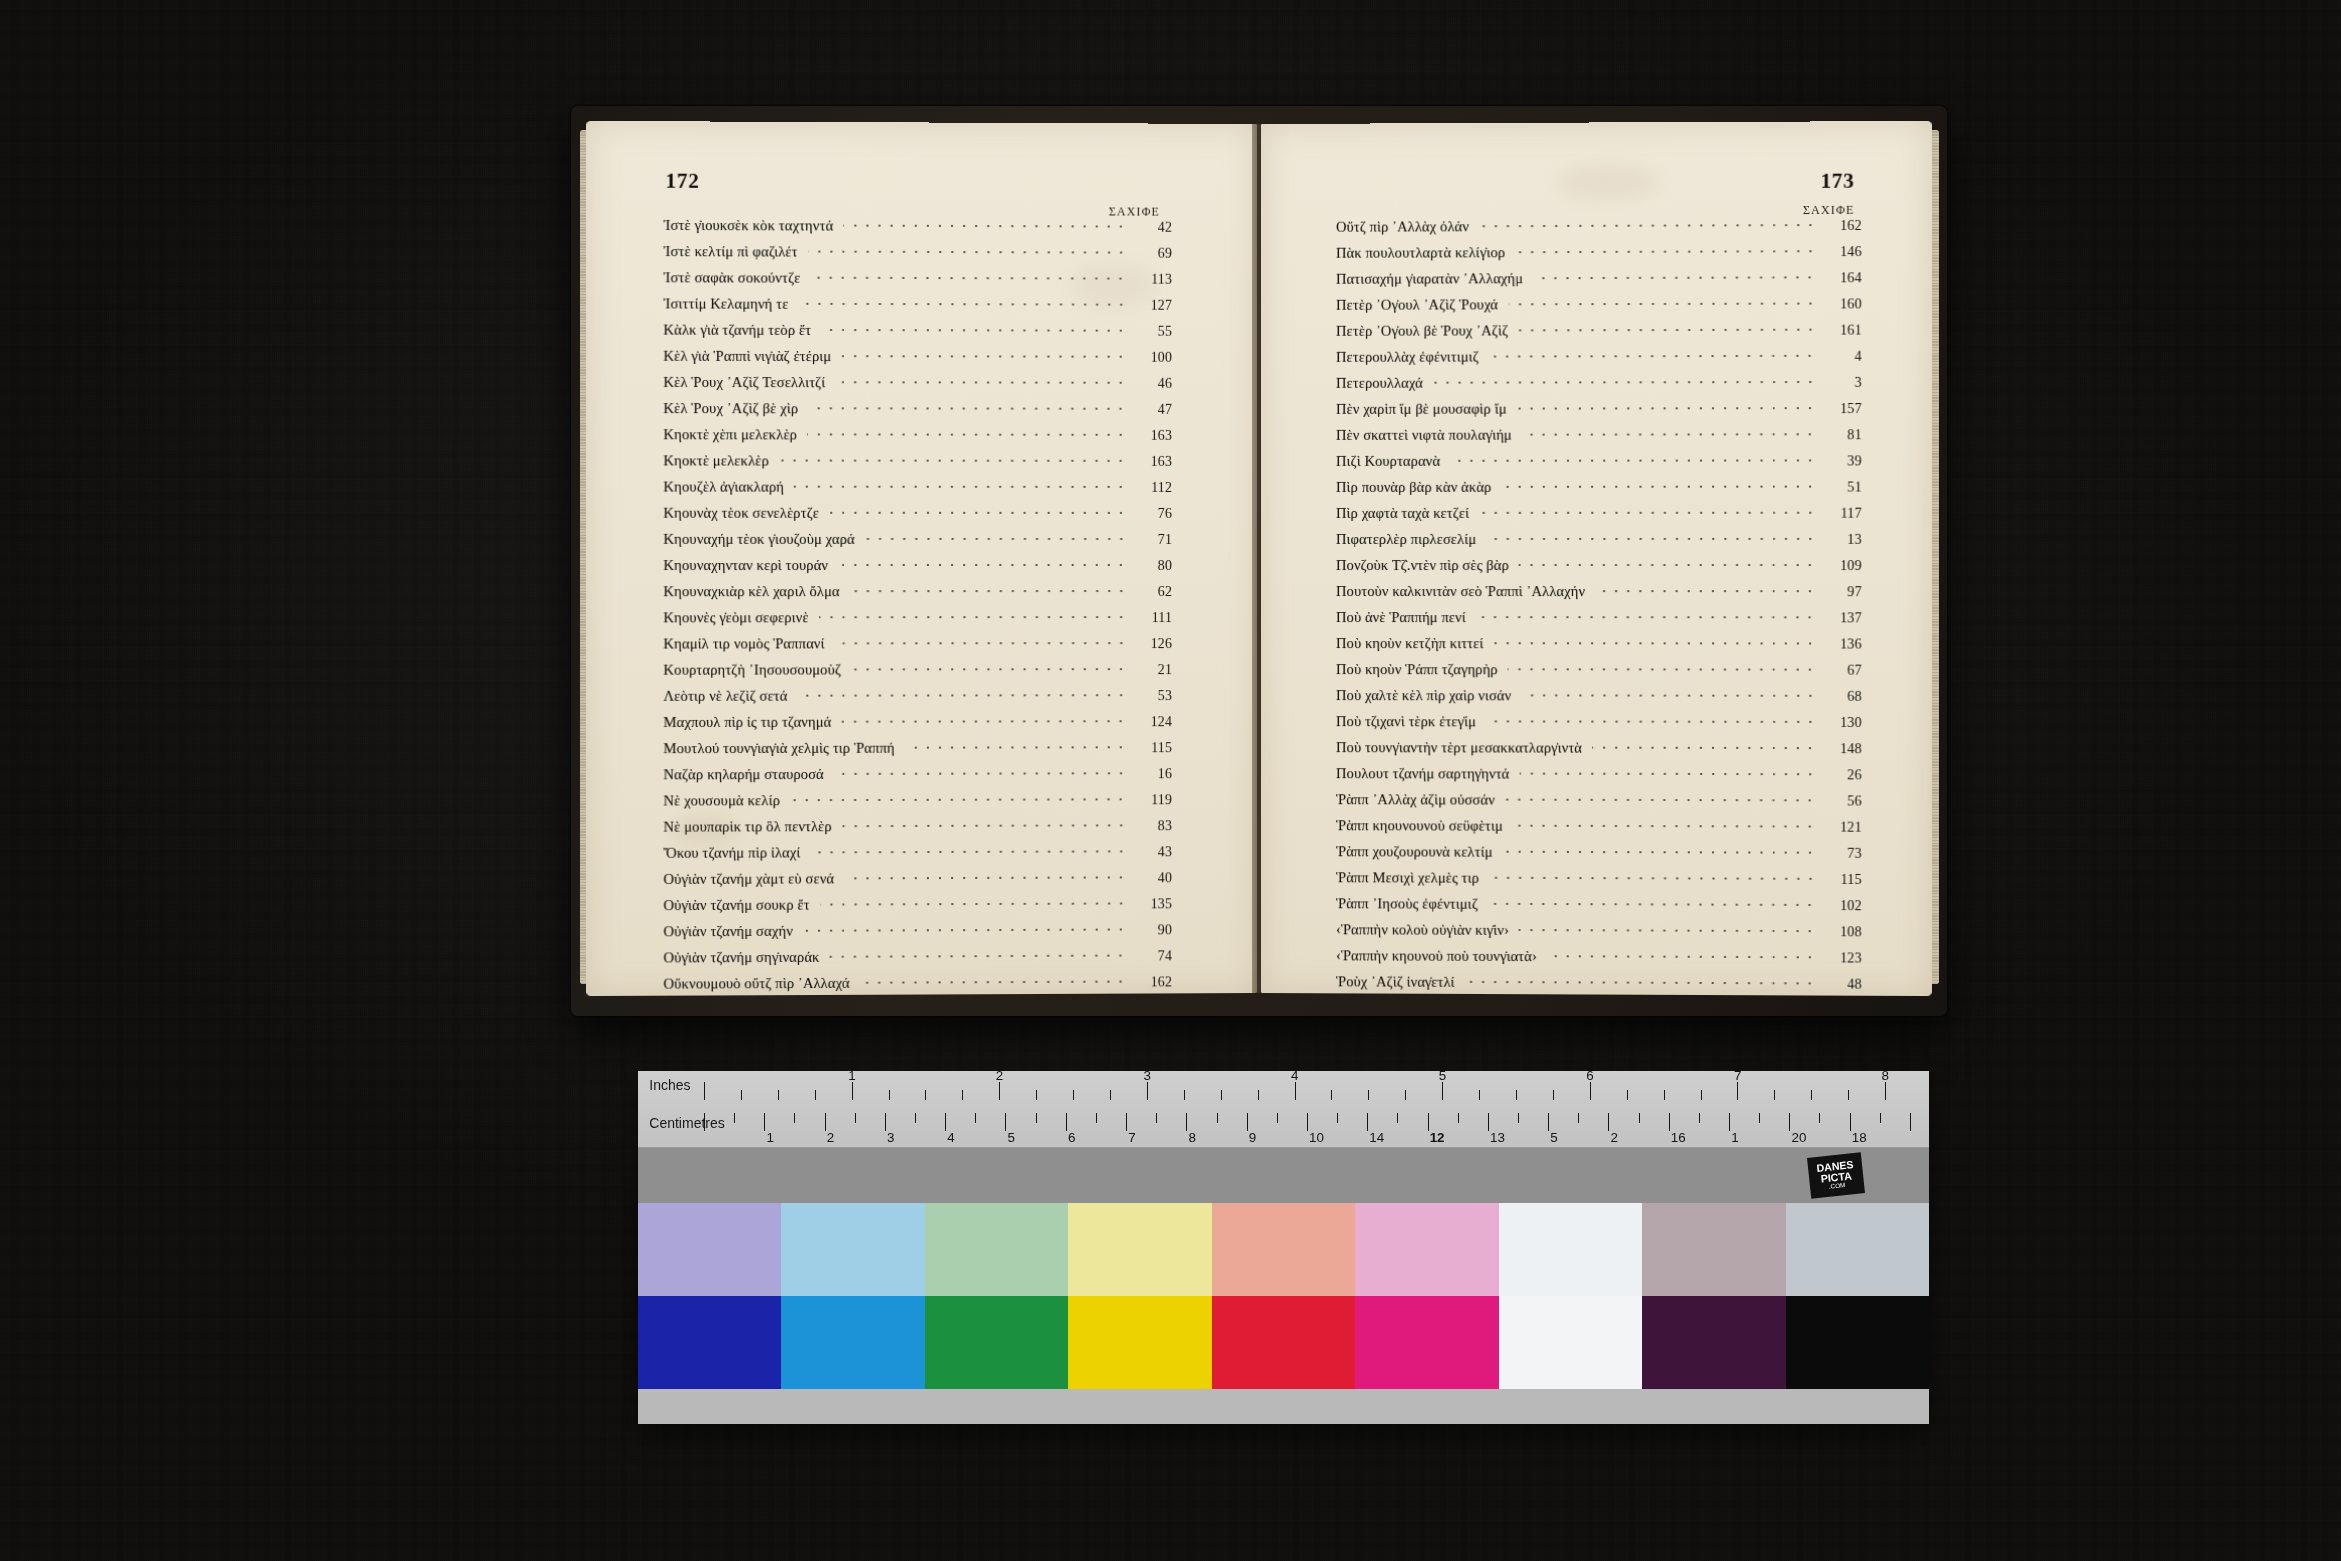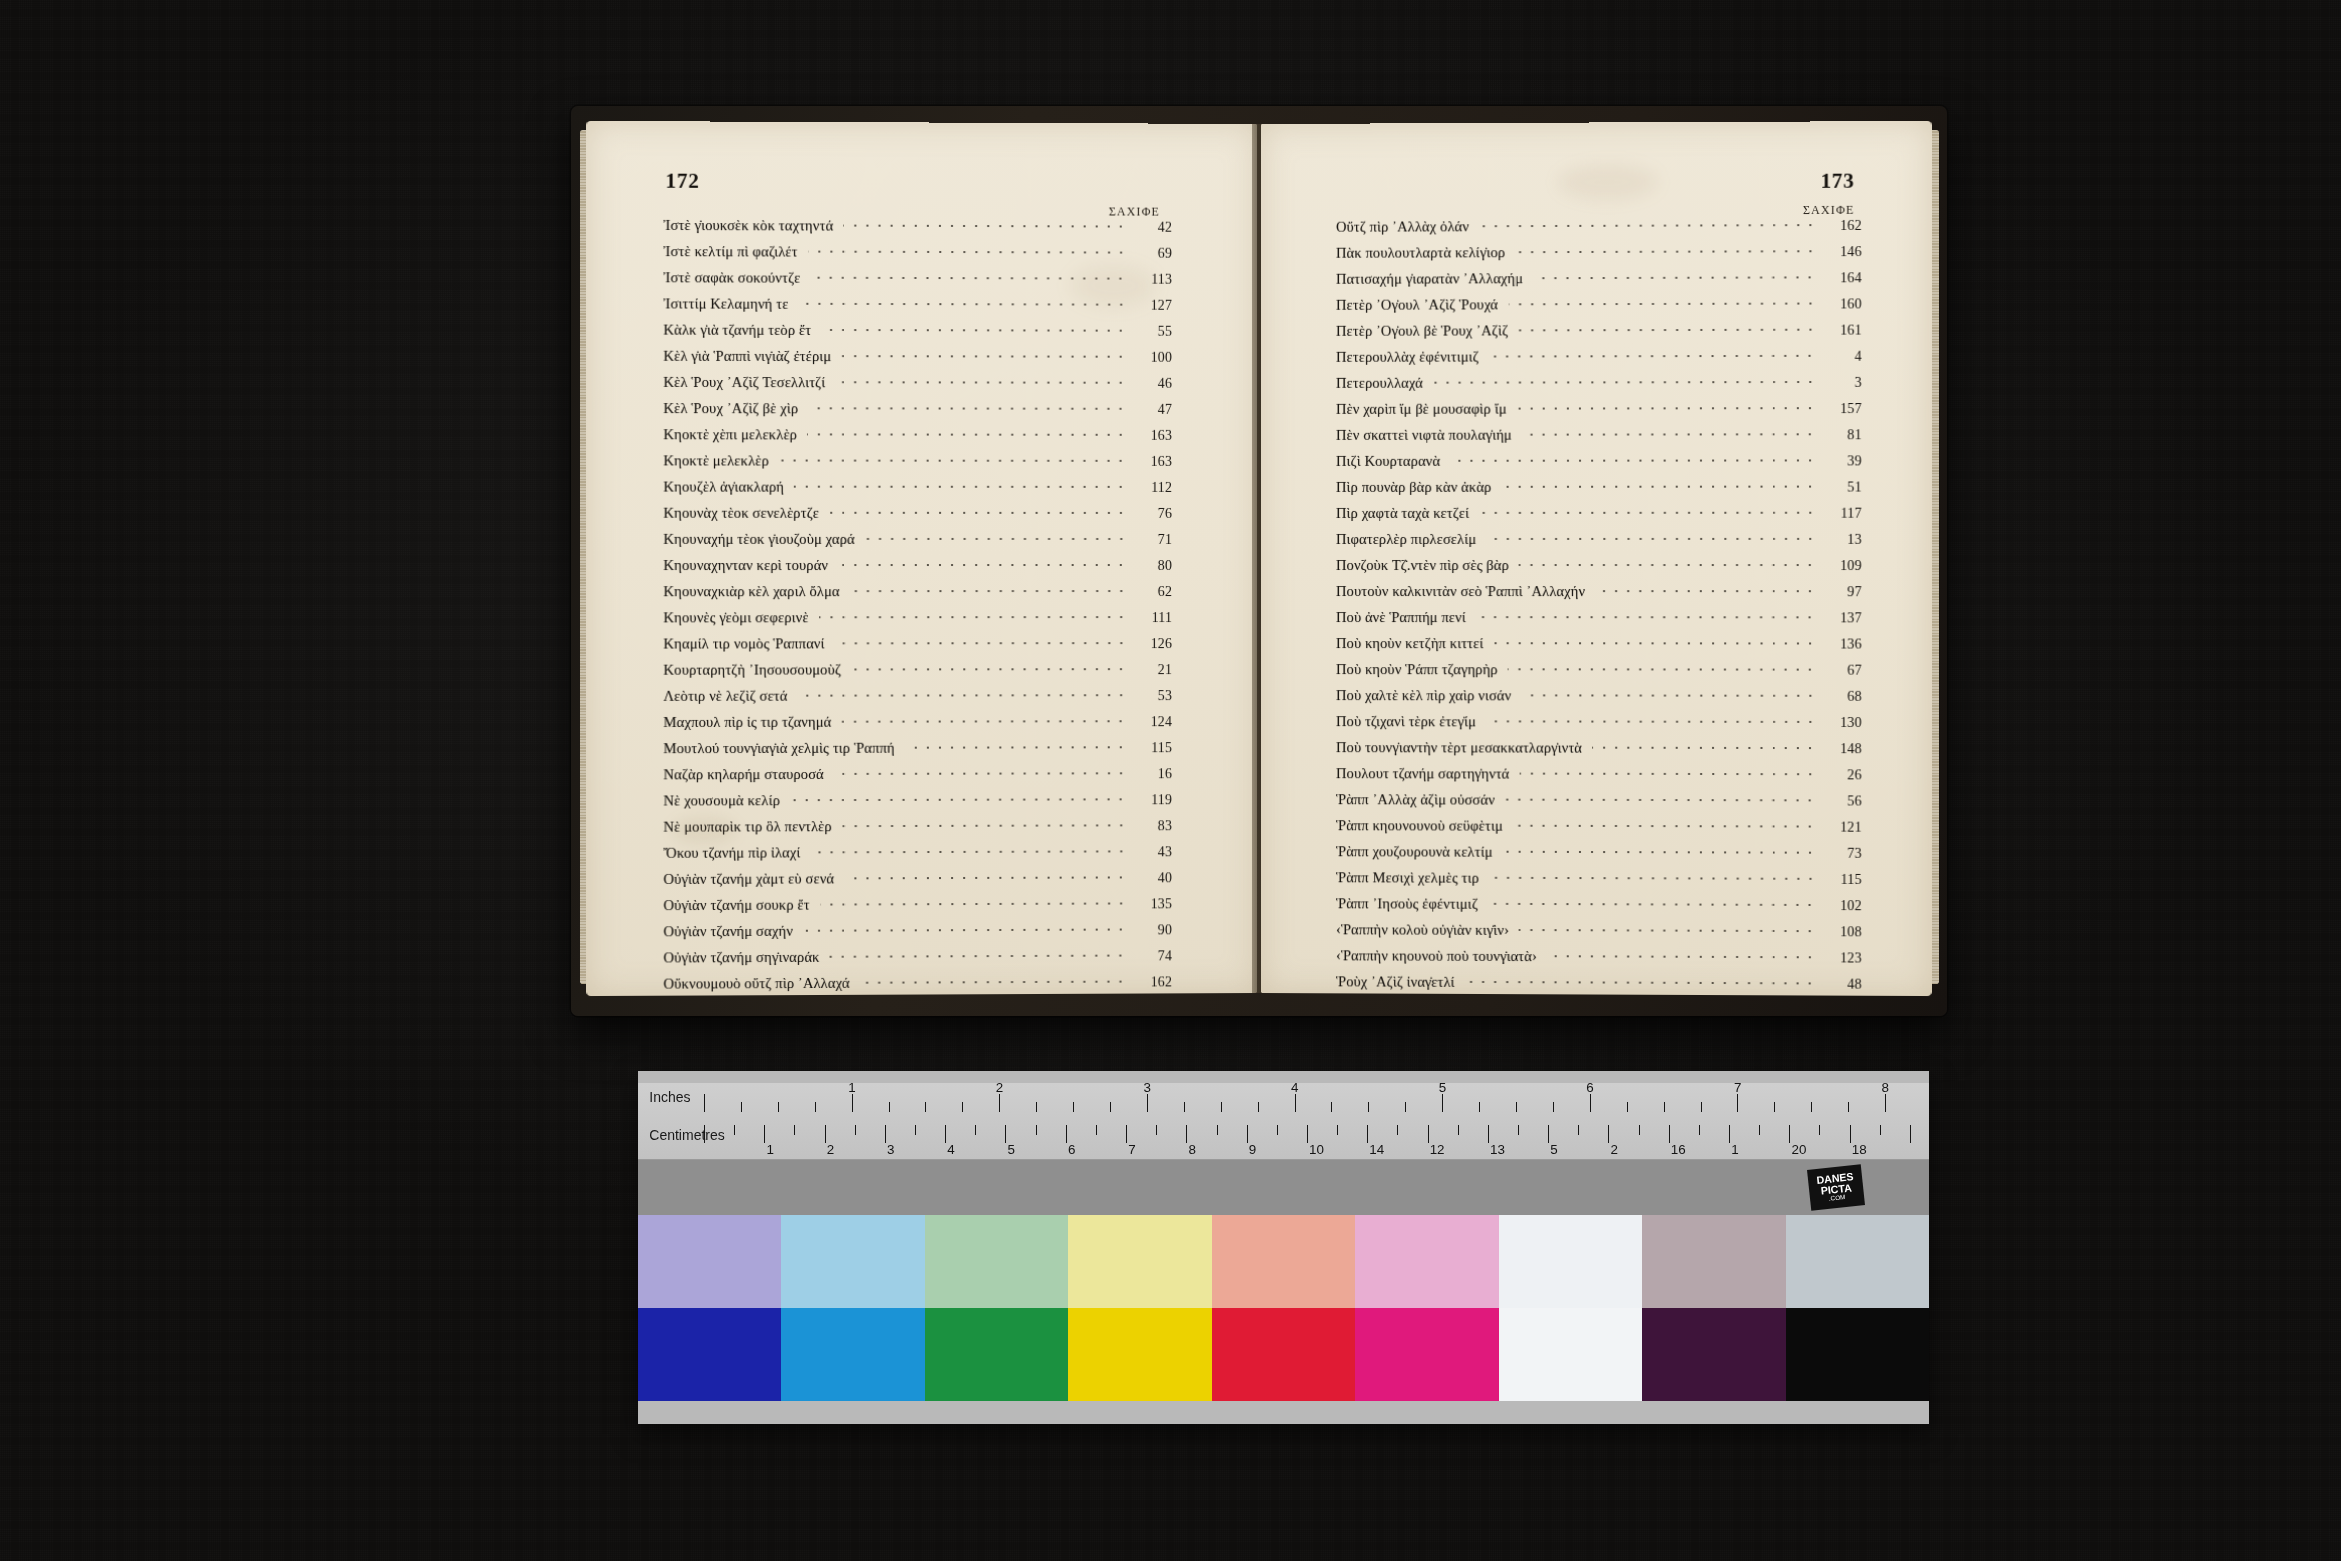--- a/index.html
+++ b/index.html
@@ -190,21 +190,20 @@
     width: 1291px;
     height: 353px;
     background: #b9b9b9;
     box-shadow: 0 10px 24px rgba(0,0,0,.6);
   }
   .ruler {
     position: relative;
     height: 76px;
     background: linear-gradient(180deg, #cfcfcf, #c2c2c2);
     border-bottom: 0.7px solid #9a9a9a;
-    margin-top: 12px;
   }
   .ruler-label {
     position: absolute;
     left: 11.3px;
     font-size: 14px;
     color: #1a1a1a;
     font-family: "Liberation Sans", sans-serif;
   }
   .ruler-label.inches { top: 5.6px; }
   .ruler-label.cm { top: 44px; }
@@ -722,21 +721,21 @@
         <div class="tick-num" style="left: 9.90099%; margin-left: 2.1px;">2</div>
         <div class="tick-num" style="left: 14.8515%; margin-left: 2.1px;">3</div>
         <div class="tick-num" style="left: 19.802%; margin-left: 2.1px;">4</div>
         <div class="tick-num" style="left: 24.7525%; margin-left: 2.1px;">5</div>
         <div class="tick-num" style="left: 29.703%; margin-left: 2.1px;">6</div>
         <div class="tick-num" style="left: 34.6535%; margin-left: 2.1px;">7</div>
         <div class="tick-num" style="left: 39.604%; margin-left: 2.1px;">8</div>
         <div class="tick-num" style="left: 44.5545%; margin-left: 2.1px;">9</div>
         <div class="tick-num" style="left: 49.505%; margin-left: 2.1px;">10</div>
         <div class="tick-num" style="left: 54.4554%; margin-left: 2.1px;">14</div>
-        <div class="tick-num" style="left: 59.4059%; margin-left: 2.1px;">12</div>
+        <div class="tick-num" style="left: 59.4059%; margin-left: 2.1px; font-weight: bold;">12</div>
         <div class="tick-num" style="left: 64.3564%; margin-left: 2.1px;">13</div>
         <div class="tick-num" style="left: 69.3069%; margin-left: 2.1px;">5</div>
         <div class="tick-num" style="left: 74.2574%; margin-left: 2.1px;">2</div>
         <div class="tick-num" style="left: 79.2079%; margin-left: 2.1px;">16</div>
         <div class="tick-num" style="left: 84.1584%; margin-left: 2.1px;">1</div>
         <div class="tick-num" style="left: 89.1089%; margin-left: 2.1px;">20</div>
         <div class="tick-num" style="left: 94.0594%; margin-left: 2.1px;">18</div>
       </div>
   </div>
 

